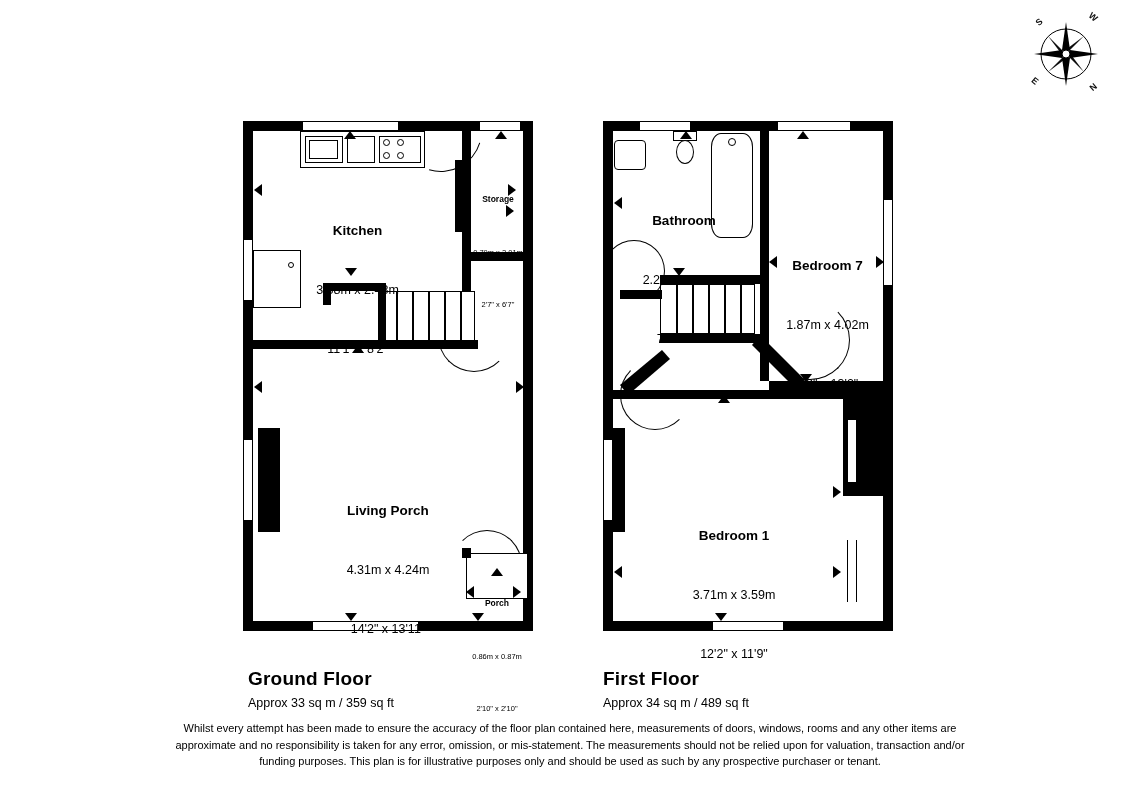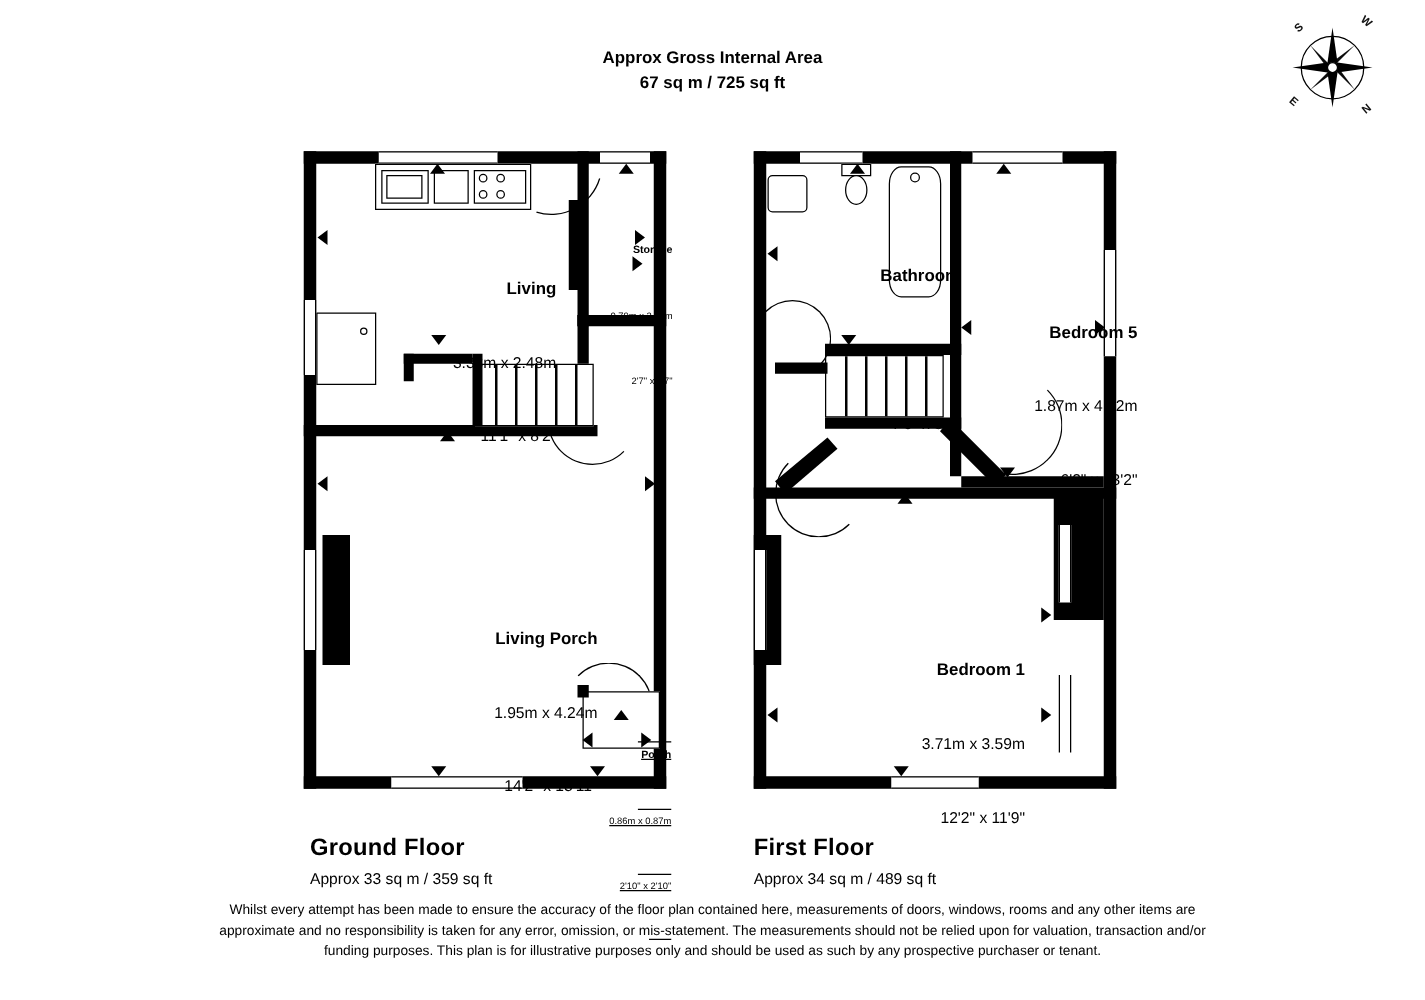--- a/index.html
+++ b/index.html
@@ -114,21 +114,21 @@
   
   .tri { position: absolute; width: 0; height: 0; }
   .tri-down  { border-left: 6px solid transparent; border-right: 6px solid transparent; border-top: 8px solid #000; }
   .tri-up    { border-left: 6px solid transparent; border-right: 6px solid transparent; border-bottom: 8px solid #000; }
   .tri-left  { border-top: 6px solid transparent; border-bottom: 6px solid transparent; border-right: 8px solid #000; }
   .tri-right { border-top: 6px solid transparent; border-bottom: 6px solid transparent; border-left: 8px solid #000; }
 
   
   .room-text {
     position: absolute;
-    text-align: right;
+    text-align: center;
     line-height: 1.32;
     white-space: pre;
   }
   .room-name {
     font-size: 13.5px;
     font-weight: bold;
     display: block;
   }
   .room-dim {
     font-size: 12.5px;
@@ -166,24 +166,20 @@
     border-radius: 10px 10px 10px 10px / 14px 14px 14px 14px;
     box-sizing: border-box;
     background: #fff;
   }
 </style>
 </head>
 <body>
 
 <div class="plan-root">
 
-  <div class="header">
-    <div>Approx Gross Internal Area</div>
-    <div>67 sq m / 725 sq ft</div>
-  </div>
 
   <div class="compass">
     <svg width="88" height="88" viewBox="0 0 88 88">
       <circle cx="44" cy="44" r="25" fill="none" stroke="#000" stroke-width="1"></circle>
       <g fill="#000">
         <polygon points="44,12 48,40 44,44 40,40"></polygon>
         <polygon points="44,76 48,48 44,44 40,48" fill="#000"></polygon>
         <polygon points="12,44 40,40 44,44 40,48"></polygon>
         <polygon points="76,44 48,40 44,44 48,48"></polygon>
       </g>
@@ -262,38 +258,38 @@
     <div class="tri tri-down" style="left:345px; top:613px;"></div>
     <div class="tri tri-down" style="left:472px; top:613px;"></div>
     <div class="tri tri-left" style="left:466px; top:586px;"></div>
     <div class="tri tri-right" style="left:513px; top:586px;"></div>
     <div class="tri tri-up" style="left:491px; top:568px;"></div>
     <div class="tri tri-up" style="left:344px; top:131px;"></div>
     <div class="tri tri-up" style="left:495px; top:131px;"></div>
     <div class="tri tri-right" style="left:506px; top:205px;"></div>
 
     <div class="room-text" style="left:270px; top:180px; width:175px;">
-      <span class="room-name">Living</span>
+      <span class="room-name">Kitchen</span>
       <span class="room-dim">3.38m x 2.48m</span>
       <span class="room-dim">11'1" x 8'2"</span>
     </div>
 
     <div class="room-text small" style="left:458px; top:152px; width:80px;">
       <span class="room-name">Storage</span>
       <span class="room-dim">0.79m x 2.01m</span>
       <span class="room-dim">2'7" x 6'7"</span>
     </div>
 
     <div class="room-text" style="left:298px; top:460px; width:180px;">
       <span class="room-name">Living Porch</span>
-      <span class="room-dim">1.95m x 4.24m</span>
+      <span class="room-dim">4.31m x 4.24m</span>
       <span class="room-dim">14'2" x 13'11"</span>
     </div>
 
-    <div class="room-text small" style="left:457px; top:556px; width:80px;text-decoration:underline;">
+    <div class="room-text small" style="left:457px; top:556px; width:80px;">
       <span class="room-name">Porch</span>
       <span class="room-dim">0.86m x 0.87m</span>
       <span class="room-dim">2'10" x 2'10"</span>
     </div>
   </div>
 
   <div>
 
     <div class="wall" style="left:603px; top:121px; width:290px; height:10px;"></div>
     <div class="wall" style="left:603px; top:121px; width:10px; height:510px;"></div>
@@ -360,21 +356,21 @@
     <div class="tri tri-right" style="left:833px; top:486px;"></div>
     <div class="tri tri-down" style="left:715px; top:613px;"></div>
 
     <div class="room-text" style="left:600px; top:170px; width:168px;">
       <span class="room-name">Bathroom</span>
       <span class="room-dim">2.28m x 2.45m</span>
       <span class="room-dim">7'6" x 8'0"</span>
     </div>
 
     <div class="room-text" style="left:745px; top:215px; width:165px;">
-      <span class="room-name">Bedroom 5</span>
+      <span class="room-name">Bedroom 7</span>
       <span class="room-dim">1.87m x 4.02m</span>
       <span class="room-dim">6'2" x 13'2"</span>
     </div>
 
     <div class="room-text" style="left:648px; top:485px; width:172px;">
       <span class="room-name">Bedroom 1</span>
       <span class="room-dim">3.71m x 3.59m</span>
       <span class="room-dim">12'2" x 11'9"</span>
     </div>
   </div>

